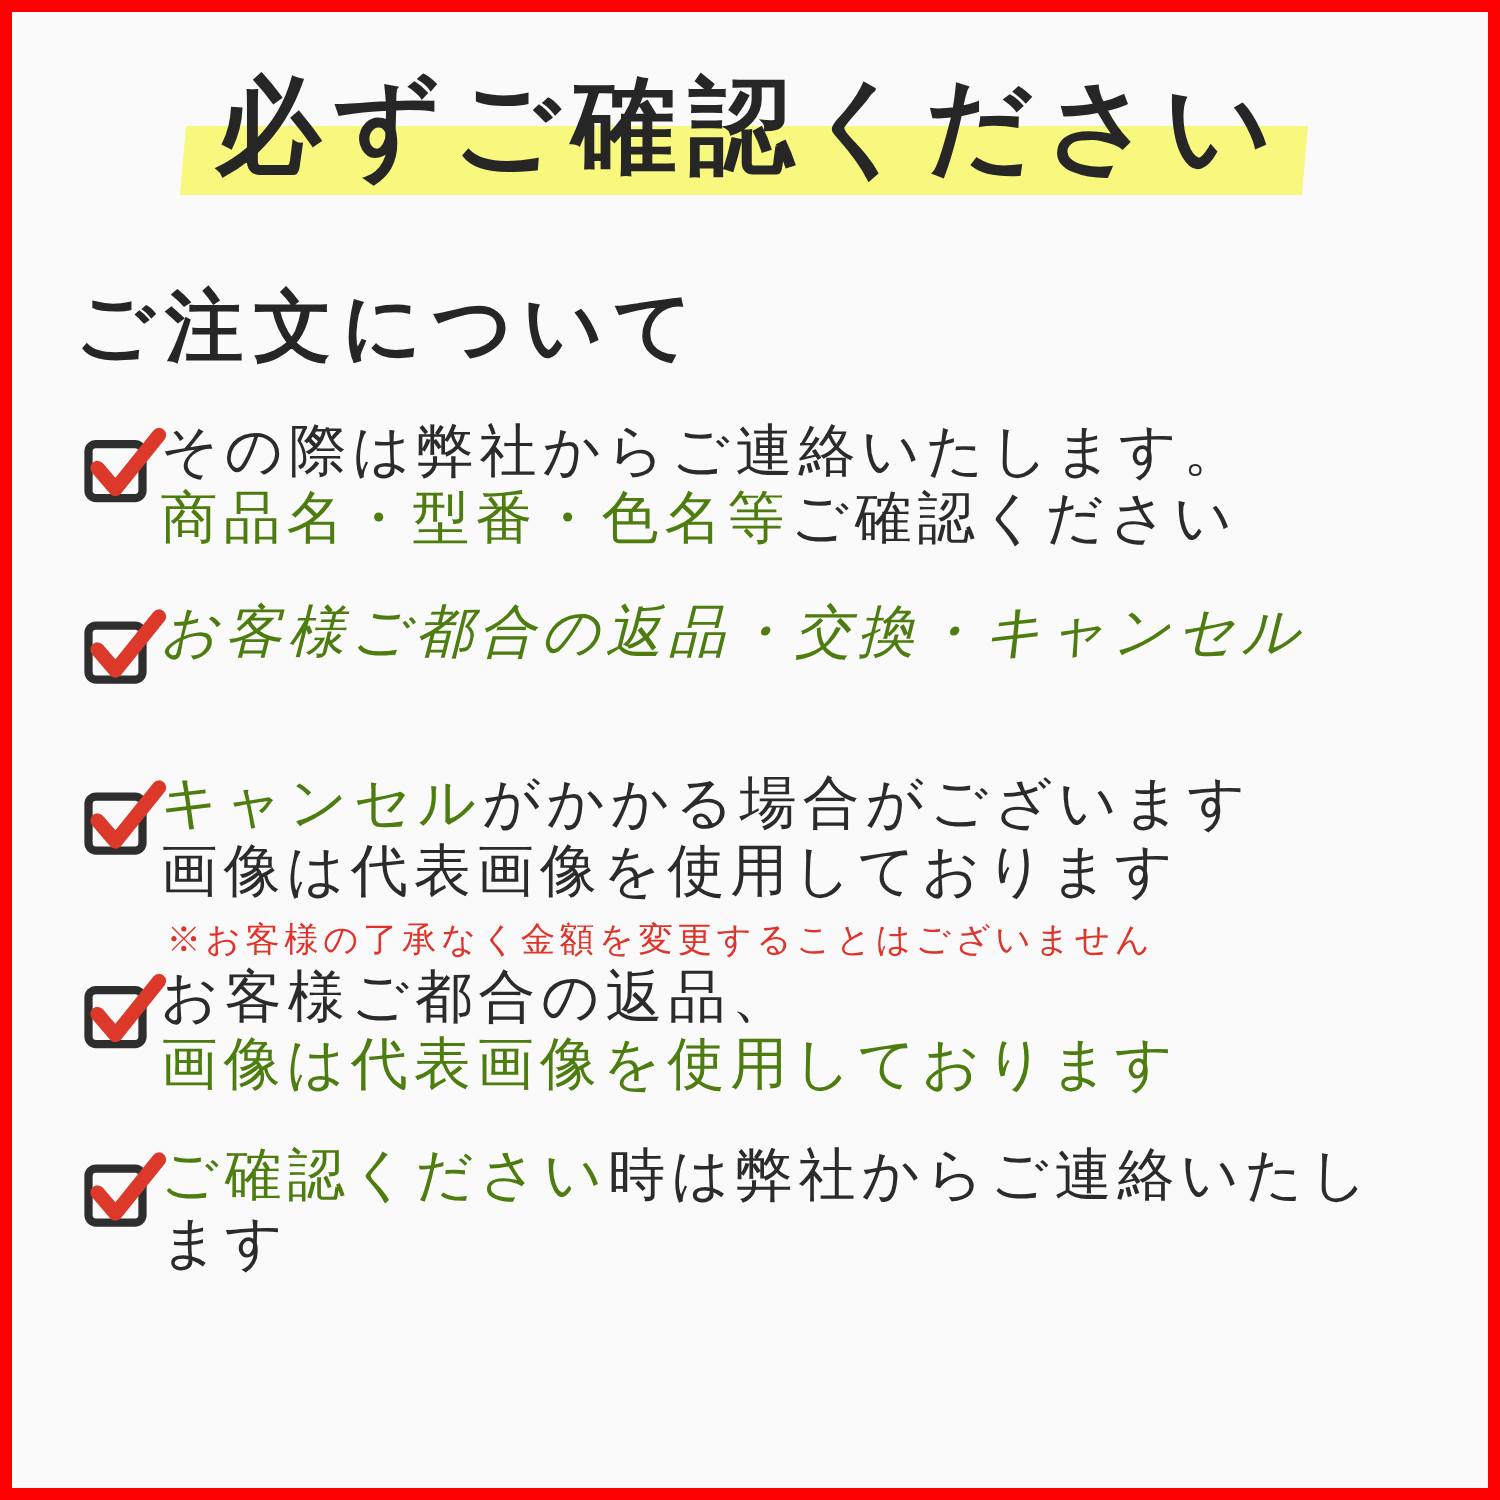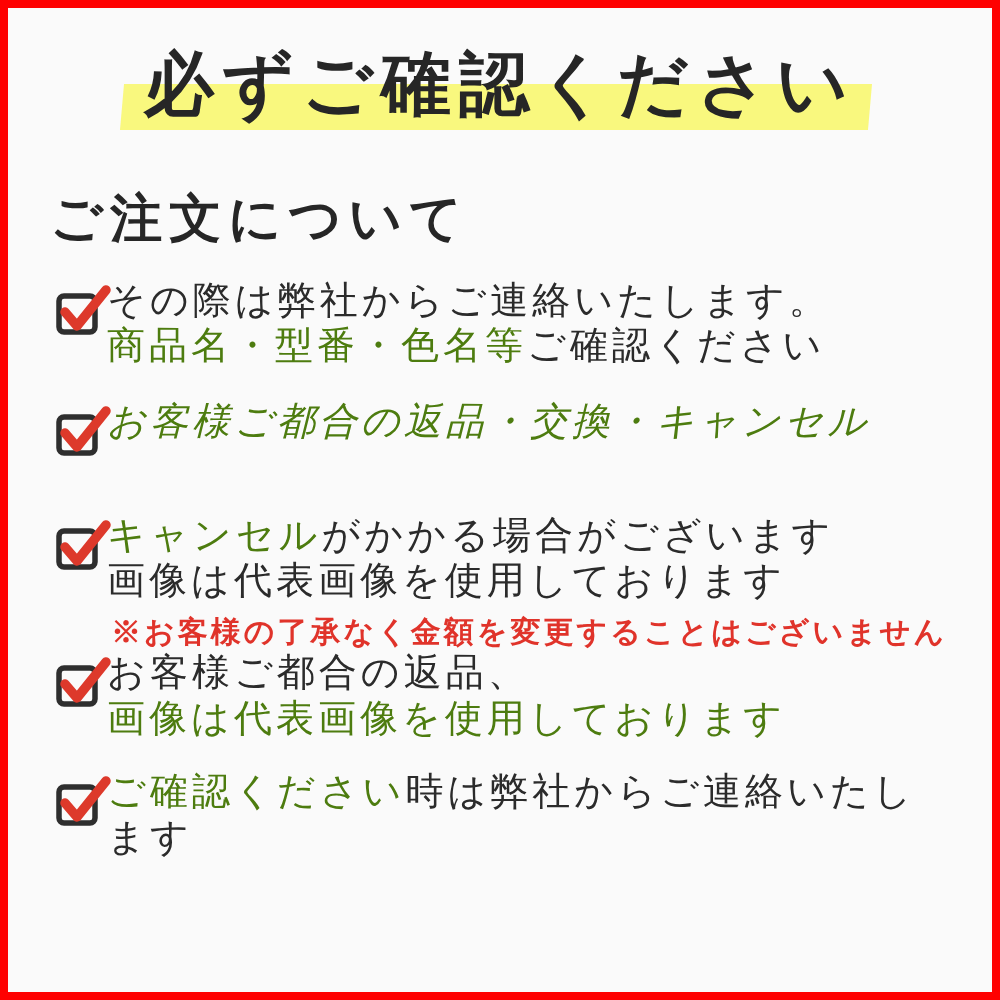--- a/index.html
+++ b/index.html
@@ -47,22 +47,22 @@
   .checkbox-icon svg { overflow: visible; display: block; }
   .item-lines {
     margin-left: 5px;
     font-size: 38px; line-height: 1.2;
     letter-spacing: 4px;
   }
   .t-black { color: #2b2b2b; }
   .t-red   { color: #4d7c0f; }
   .item-note {
     margin-top: 10px; margin-left: 4px;
-    font-size: 30px; letter-spacing: 3px;
-    color: #e0332a; line-height: 1.2; font-weight: bold;
+    font-size: 23px; letter-spacing: 3px;
+    color: #e0332a; line-height: 1.2;
   }
   .mb-item1 { margin-bottom: 30px; }
   .mb-item2 { margin-bottom: 59px; font-style: italic; }
   .mb-item4 { margin-bottom: 28px; }
 </style>
 </head>
 <body>
 
 <div class="poster">
 

